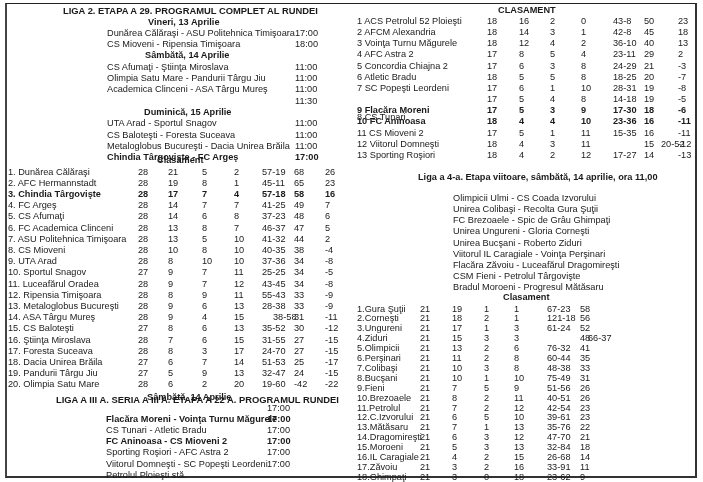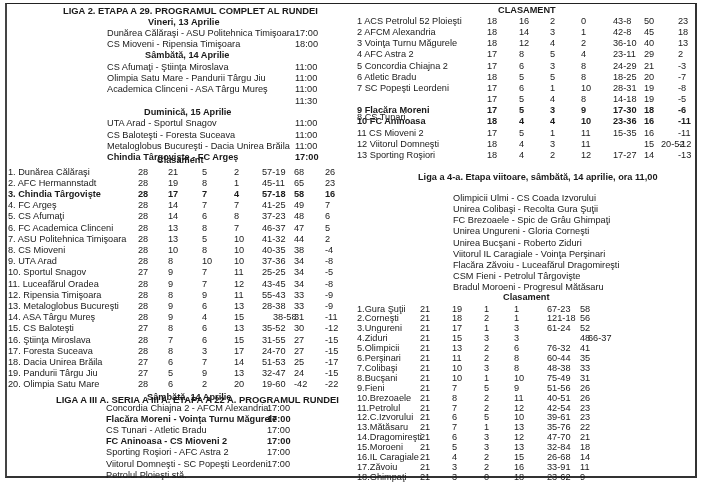--- a/index.html
+++ b/index.html
@@ -265,21 +265,20 @@
       <span style="left:262px;">19-60</span>
       <span style="left:294px;">-42</span>
       <span style="left:325px;">-22</span>
     </div>
   </div>
 
 <div class="abs title" style="left:56px;top:394px;">LIGA A III A. SERIA A III A. ETAPA A 22 A. PROGRAMUL RUNDEI</div>
 <div class="abs bold" style="left: 147px; top: 392px;">Sâmbătă, 14 Aprilie</div>
 <div id="liga3-program">
     <div class="row" style="left:0;top:403px;width:345px;">
-      <span style="left:106px;">Concordia Chiajna 2 - AFCM Alexandria</span>
       <span style="left:267px;">17:00</span>
     </div>
     <div class="row bold" style="left:0;top:414.1px;width:345px;">
       <span style="left:106px;">Flacăra Moreni - Voinţa Turnu Măgurele</span>
       <span style="left:267px;">17:00</span>
     </div>
     <div class="row" style="left:0;top:425.20000000000005px;width:345px;padding-left:15px;">
       <span style="left:106px;">CS Tunari - Atletic Bradu</span>
       <span style="left:267px;">17:00</span>
     </div>

